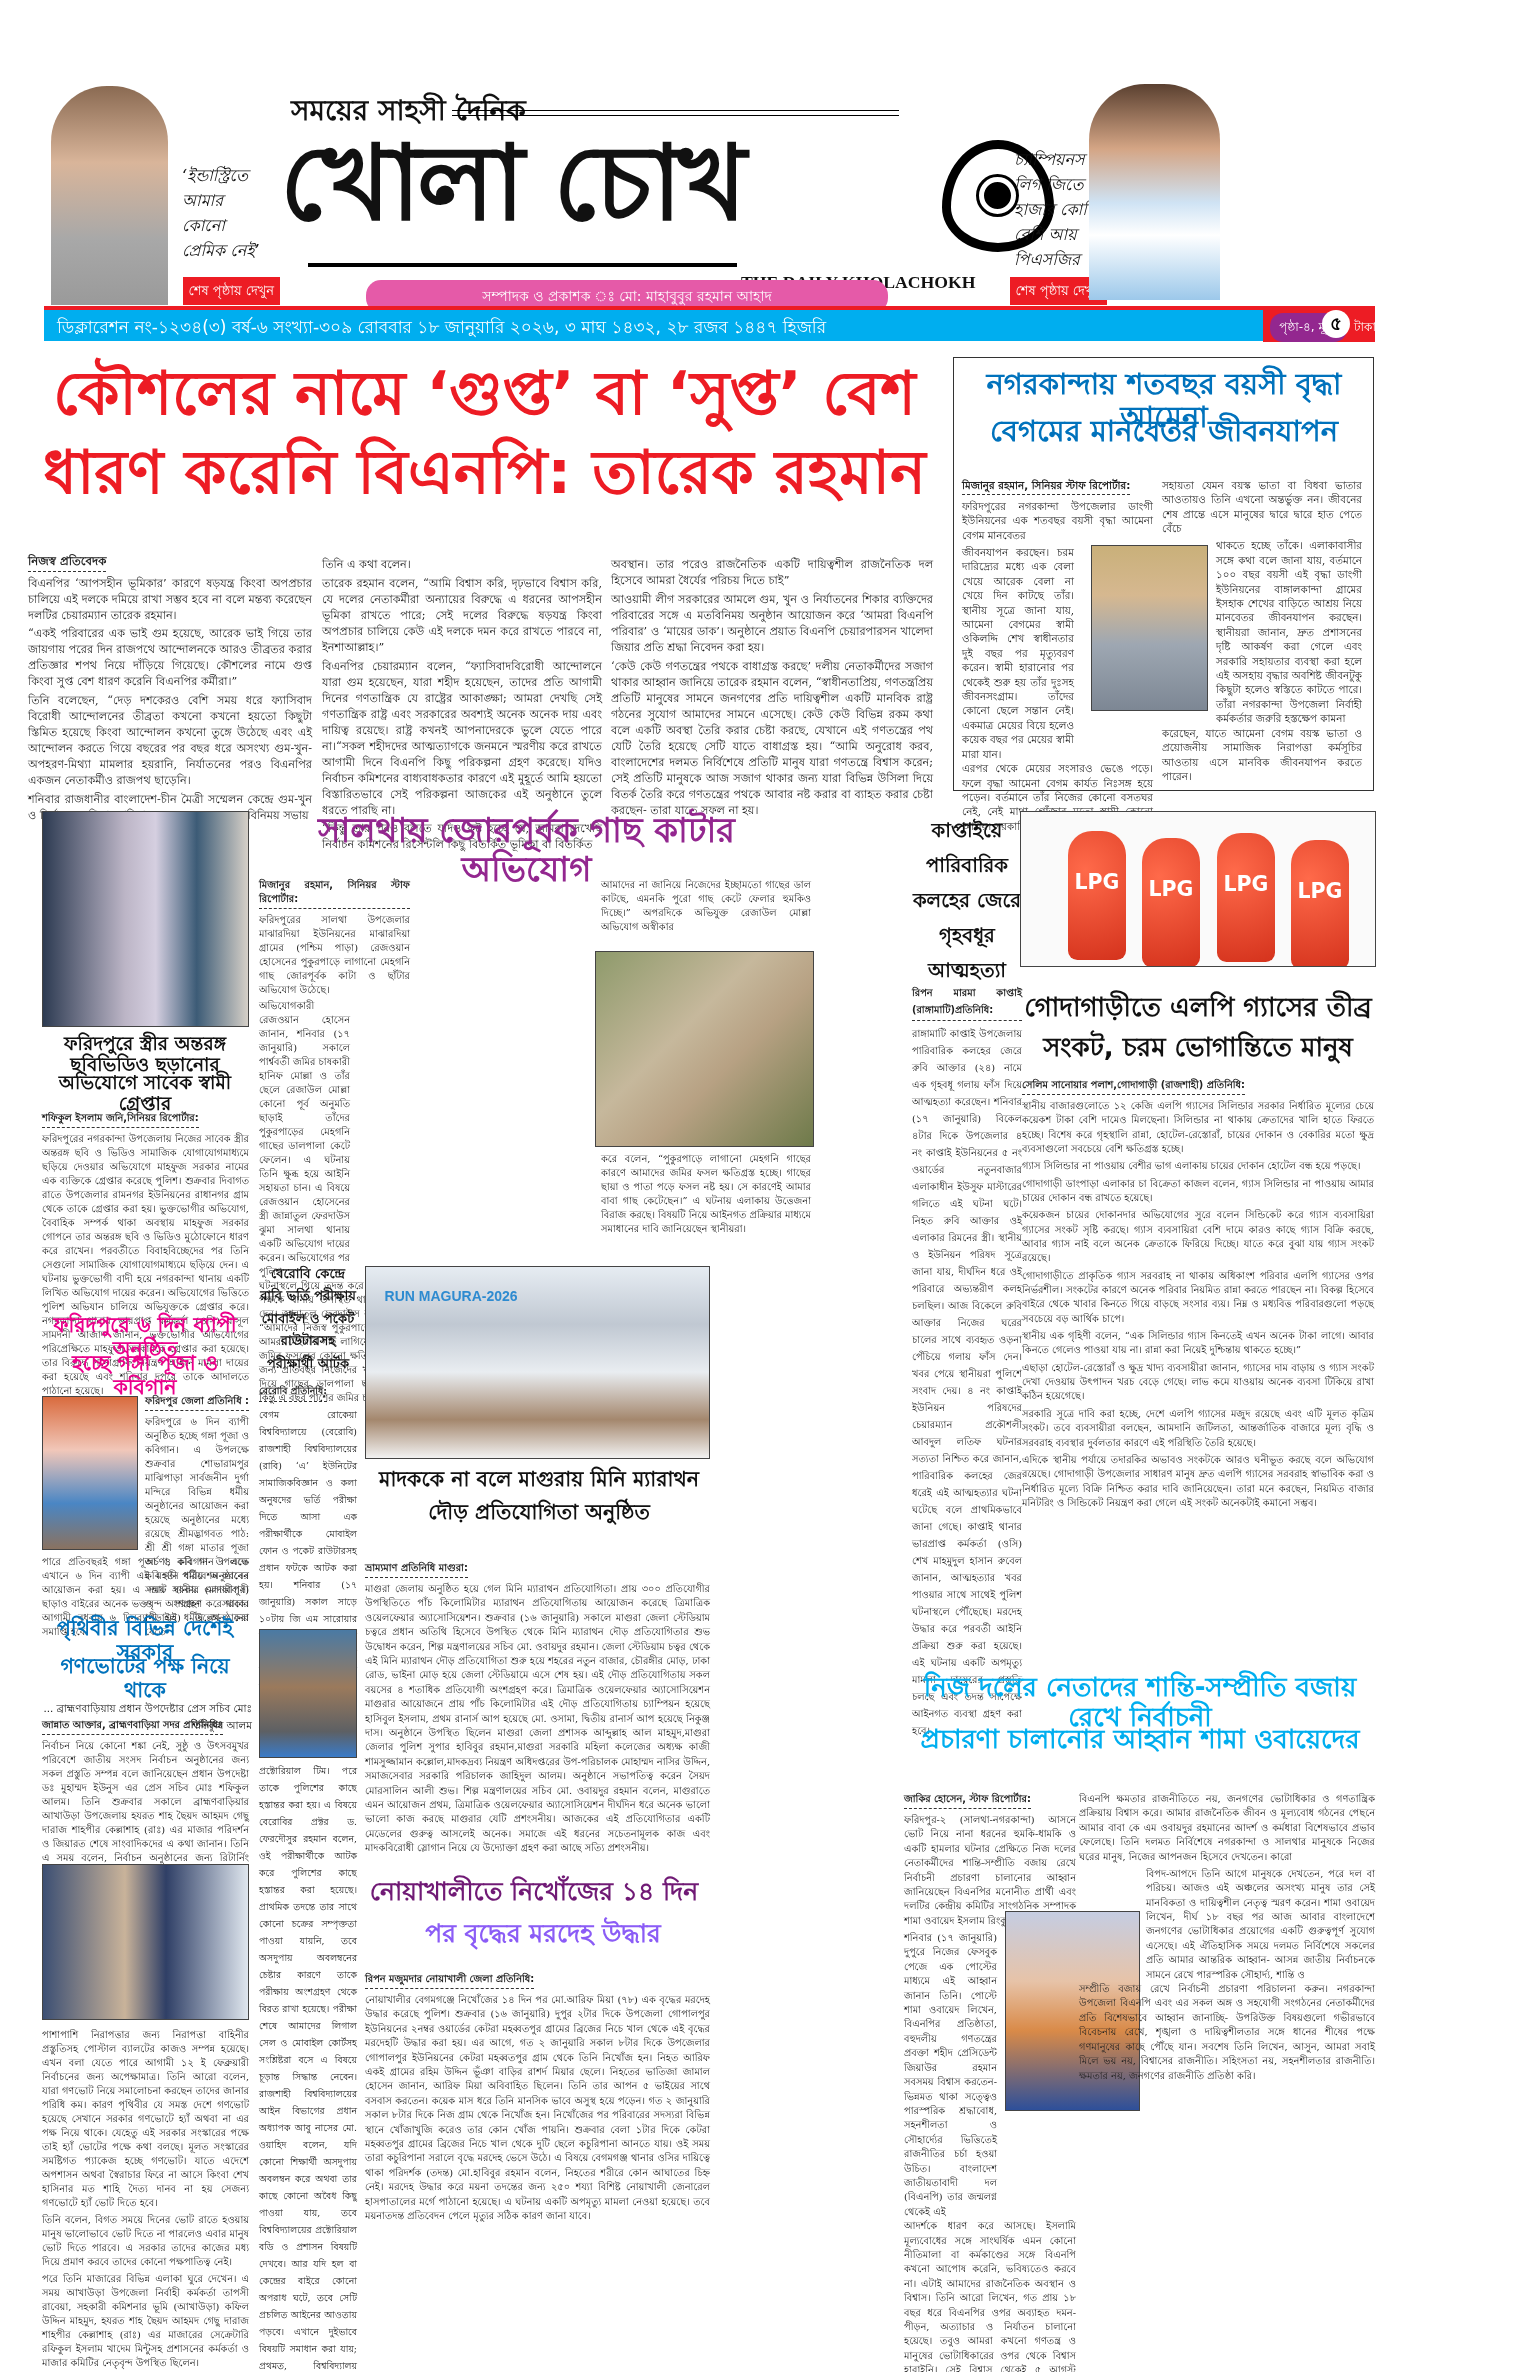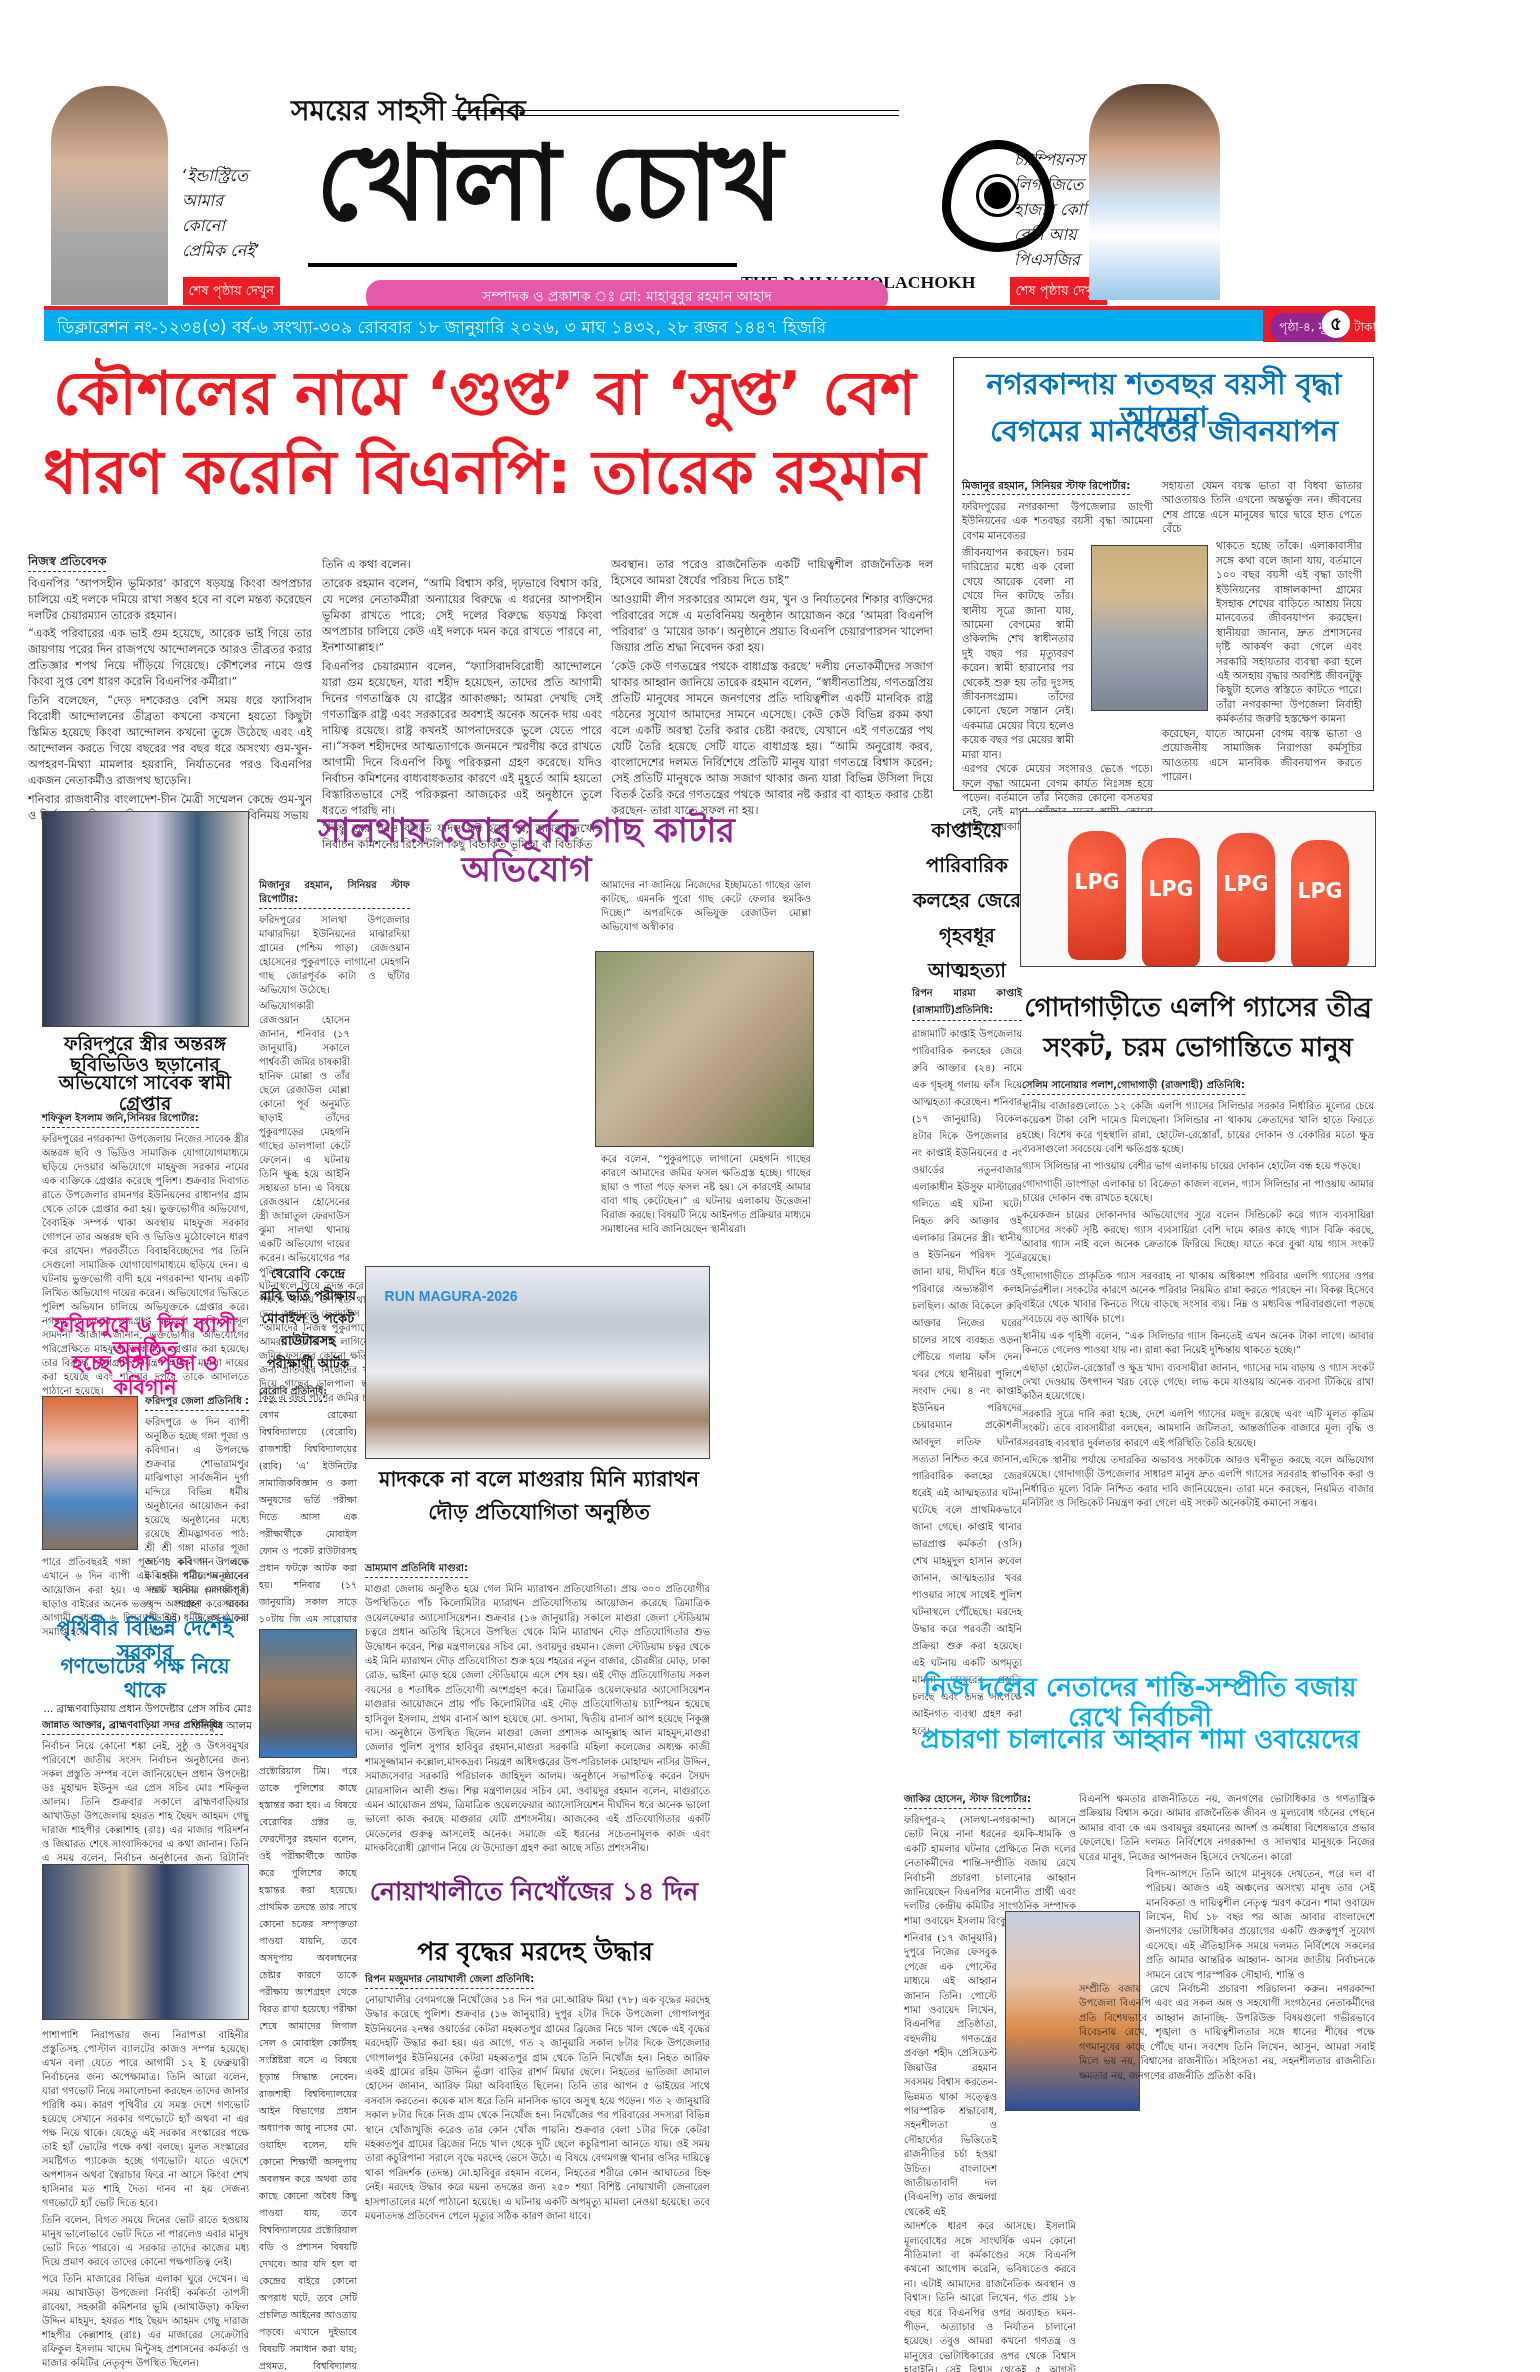--- a/index.html
+++ b/index.html
@@ -7,21 +7,21 @@
   body { font-family: "DejaVu Sans", sans-serif; color: #111; position: relative; }
   .abs { position: absolute; }
   .body-text { font-size: 11.2px; line-height: 16px; text-align: justify; color: #222; font-family: "DejaVu Serif", serif; }
   .byline { font-size: 11.7px; font-weight: bold; border-bottom: 0.9px dashed #333; padding-bottom: 1.9px; margin-bottom: 3.7px; display: inline-block; font-family: "DejaVu Sans", sans-serif; }
   .photo { background: #bbb; border: 0.9px solid #444; overflow: hidden; position: absolute; }
   .head { font-family: "DejaVu Sans", sans-serif; font-weight: bold; text-align: center; line-height: 1.15; position: absolute; }
   p.para { margin-bottom: 2.8px; }
 
   
   .masthead-tagline { font-size: 28px; font-weight: bold; font-family: "DejaVu Serif", serif; }
-  .masthead-logo { font-size: 104px; font-weight: bold; font-family: "DejaVu Serif", serif; letter-spacing: -3.7px; line-height: 1; margin-left: 36px; }
+  .masthead-logo { font-size: 104px; font-weight: bold; font-family: "DejaVu Serif", serif; letter-spacing: -3.7px; line-height: 1; }
   .english-name { font-family: "Liberation Serif", serif; font-weight: bold; font-size: 17.7px; }
   .editor-pill { background: #e55aa8; color: #fff; border-radius: 15px; font-size: 14px; padding: 4.7px 17px; }
   .see-last { background: #ed1c24; color: #fff; font-size: 13px; padding: 3.7px 5.6px; }
   .teaser { font-size: 16px; line-height: 25px; font-style: italic; font-family: "DejaVu Serif", serif; }
   .dateline { background: #00aeef; color: #fff; font-size: 17px; padding-left: 13px; line-height: 34px; }
   .price-box { background: #ed1c24; }
   .page-pill { background: #93278f; color: #fff; border-radius: 13px; font-size: 12px; padding: 4.7px 9.3px; }
   .price-circle { background: #fff; border-radius: 50%; width: 28px; height: 28px; color: #000; font-weight: bold; font-size: 18.6px; text-align: center; line-height: 28px; }
   .eye { border: 9.3px solid #000; border-radius: 50% 50% 50% 50% / 60% 60% 40% 40%; }
   .lpg { background: radial-gradient(circle at 30% 30%, #ff6a4a, #d4321c); border-radius: 24px 24px 9.3px 9.3px; color: #fff; font-weight: bold; font-size: 20.5px; text-align: center; }
@@ -186,21 +186,21 @@
   <div class="abs" style="left:18.6px;top:20.5px;color:#2e8bd0;font-weight:bold;font-size:14px;font-family:'Liberation Sans',sans-serif;">RUN MAGURA-2026</div>
 </div>
 <div class="head" style="left:364px;top:1468px;width:350px;font-size:20.5px;">মাদককে না বলে মাগুরায় মিনি ম্যারাথন</div>
 <div class="head" style="left:364px;top:1501px;width:350px;font-size:20.5px;">দৌড় প্রতিযোগিতা অনুষ্ঠিত</div>
 <div class="abs body-text" style="left:365px;top:1561px;width:345px;font-size:9.8px;line-height:14.4px;">
   <div class="byline" style="font-size:9.8px;">ভ্রাম্যমাণ প্রতিনিধি মাগুরা:</div>
   <p>মাগুরা জেলায় অনুষ্ঠিত হয়ে গেল মিনি ম্যারাথন প্রতিযোগিতা। প্রায় ৩০০ প্রতিযোগীর উপস্থিতিতে পাঁচ কিলোমিটার ম্যারাথন প্রতিযোগিতায় আয়োজন করেছে ত্রিমাত্রিক ওয়েলফেয়ার অ্যাসোসিয়েশন। শুক্রবার (১৬ জানুয়ারি) সকালে মাগুরা জেলা স্টেডিয়াম চত্বরে প্রধান অতিথি হিসেবে উপস্থিত থেকে মিনি ম্যারাথন দৌড় প্রতিযোগিতার শুভ উদ্বোধন করেন, শিল্প মন্ত্রণালয়ের সচিব মো. ওবায়দুর রহমান। জেলা স্টেডিয়াম চত্বর থেকে এই মিনি ম্যারাথন দৌড় প্রতিযোগিতা শুরু হয়ে শহরের নতুন বাজার, চৌরঙ্গীর মোড়, ঢাকা রোড, ভাইনা মোড় হয়ে জেলা স্টেডিয়ামে এসে শেষ হয়। এই দৌড় প্রতিযোগিতায় সকল বয়সের ৪ শতাধিক প্রতিযোগী অংশগ্রহণ করে। ত্রিমাত্রিক ওয়েলফেয়ার অ্যাসোসিয়েশন মাগুরার আয়োজনে প্রায় পাঁচ কিলোমিটার এই দৌড় প্রতিযোগিতায় চ্যাম্পিয়ন হয়েছে হাসিবুল ইসলাম, প্রথম রানার্স আপ হয়েছে মো. ওসামা, দ্বিতীয় রানার্স আপ হয়েছে নিকুঞ্জ দাস। অনুষ্ঠানে উপস্থিত ছিলেন মাগুরা জেলা প্রশাসক আব্দুল্লাহ আল মাহমুদ,মাগুরা জেলার পুলিশ সুপার হাবিবুর রহমান,মাগুরা সরকারি মহিলা কলেজের অধ্যক্ষ কাজী শামসুজ্জামান কল্লোল,মাদকদ্রব্য নিয়ন্ত্রণ অধিদপ্তরের উপ-পরিচালক মোহাম্মদ নাসির উদ্দিন, সমাজসেবার সরকারি পরিচালক জাহিদুল আলম। অনুষ্ঠানে সভাপতিত্ব করেন সৈয়দ মোরসালিন আলী শুভ। শিল্প মন্ত্রণালয়ের সচিব মো. ওবায়দুর রহমান বলেন, মাগুরাতে এমন আয়োজন প্রথম, ত্রিমাত্রিক ওয়েলফেয়ার অ্যাসোসিয়েশন দীর্ঘদিন ধরে অনেক ভালো ভালো কাজ করছে মাগুরার যেটি প্রশংসনীয়। আজকের এই প্রতিযোগিতার একটি মেডেলের গুরুত্ব আসলেই অনেক। সমাজে এই ধরনের সচেতনামূলক কাজ এবং মাদকবিরোধী স্লোগান নিয়ে যে উদ্যোক্তা গ্রহণ করা আছে সত্যি প্রশংসনীয়।</p>
 </div>
 
 <div class="head" style="left:359px;top:1878px;width:350px;font-size:25px;color:#701a75;">নোয়াখালীতে নিখোঁজের ১৪ দিন</div>
-<div class="head" style="left:360px;top:1920px;width:350px;font-size:25px;color:#000000;margin-top:18px;">পর বৃদ্ধের মরদেহ উদ্ধার</div>
+<div class="head" style="left:368px;top:1920px;width:350px;font-size:25px;color:#8b5cf6;">পর বৃদ্ধের মরদেহ উদ্ধার</div>
 <div class="abs body-text" style="left:365px;top:1972px;width:345px;font-size:9.8px;line-height:14.4px;">
   <div class="byline" style="font-size:9.8px;">রিপন মজুমদার নোয়াখালী জেলা প্রতিনিধি:</div>
   <p>নোয়াখালীর বেগমগঞ্জে নিখোঁজের ১৪ দিন পর মো.আরিফ মিয়া (৭৮) এক বৃদ্ধের মরদেহ উদ্ধার করেছে পুলিশ। শুক্রবার (১৬ জানুয়ারি) দুপুর ২টার দিকে উপজেলা গোপালপুর ইউনিয়নের ২নম্বর ওয়ার্ডের কেটরা মহব্বতপুর গ্রামের ব্রিজের নিচে খাল থেকে এই বৃদ্ধের মরদেহটি উদ্ধার করা হয়। এর আগে, গত ২ জানুয়ারি সকাল ৮টার দিকে উপজেলার গোপালপুর ইউনিয়নের কেটরা মহব্বতপুর গ্রাম থেকে তিনি নিখোঁজ হন। নিহত আরিফ একই গ্রামের রহিম উদ্দিন ভূঁঞা বাড়ির রাশর্দ মিয়ার ছেলে। নিহতের ভাতিজা জামাল হোসেন জানান, আরিফ মিয়া অবিবাহিত ছিলেন। তিনি তার আপন ৫ ভাইয়ের সাথে বসবাস করতেন। কয়েক মাস ধরে তিনি মানসিক ভাবে অসুস্থ হয়ে পড়েন। গত ২ জানুয়ারি সকাল ৮টার দিকে নিজ গ্রাম থেকে নিখোঁজ হন। নিখোঁজের পর পরিবারের সদস্যরা বিভিন্ন স্থানে খোঁজাখুজি করেও তার কোন খোঁজ পায়নি। শুক্রবার বেলা ১টার দিকে কেটরা মহব্বতপুর গ্রামের ব্রিজের নিচে খাল থেকে দুটি ছেলে কচুরিপানা আনতে যায়। ওই সময় তারা কচুরিপানা সরালে বৃদ্ধে মরদেহ ভেসে উঠে। এ বিষয়ে বেগমগঞ্জ থানার ওসির দায়িত্বে থাকা পরিদর্শক (তদন্ত) মো.হাবিবুর রহমান বলেন, নিহতের শরীরে কোন আঘাতের চিহ্ন নেই। মরদেহ উদ্ধার করে ময়না তদন্তের জন্য ২৫০ শয্যা বিশিষ্ট নোয়াখালী জেনারেল হাসপাতালের মর্গে পাঠানো হয়েছে। এ ঘটনায় একটি অপমৃত্যু মামলা নেওয়া হয়েছে। তবে ময়নাতদন্ত প্রতিবেদন পেলে মৃত্যুর সঠিক কারণ জানা যাবে।</p>
 </div>
 
 <div class="head" style="left:900px;top:1673px;width:480px;font-size:26px;color:#00aeef;">নিজ দলের নেতাদের শান্তি-সম্প্রীতি বজায় রেখে নির্বাচনী</div>
 <div class="head" style="left:900px;top:1725px;width:480px;font-size:26px;color:#00aeef;">প্রচারণা চালানোর আহ্বান শামা ওবায়েদের</div>
 <div class="abs body-text" style="left:904px;top:1792px;width:172px;font-size:9.8px;line-height:14.4px;">
   <div class="byline" style="font-size:9.8px;">জাকির হোসেন, স্টাফ রিপোর্টার:</div>
   <p class="para">ফরিদপুর-২ (সালথা-নগরকান্দা) আসনে ভোট নিয়ে নানা ধরনের হুমকি-ধামকি ও একটি হামলার ঘটনার প্রেক্ষিতে নিজ দলের নেতাকর্মীদের শান্তি-সম্প্রীতি বজায় রেখে নির্বাচনী প্রচারণা চালানোর আহ্বান জানিয়েছেন বিএনপির মনোনীত প্রার্থী এবং দলটির কেন্দ্রীয় কমিটির সাংগঠনিক সম্পাদক শামা ওবায়েদ ইসলাম রিংকু।</p>

